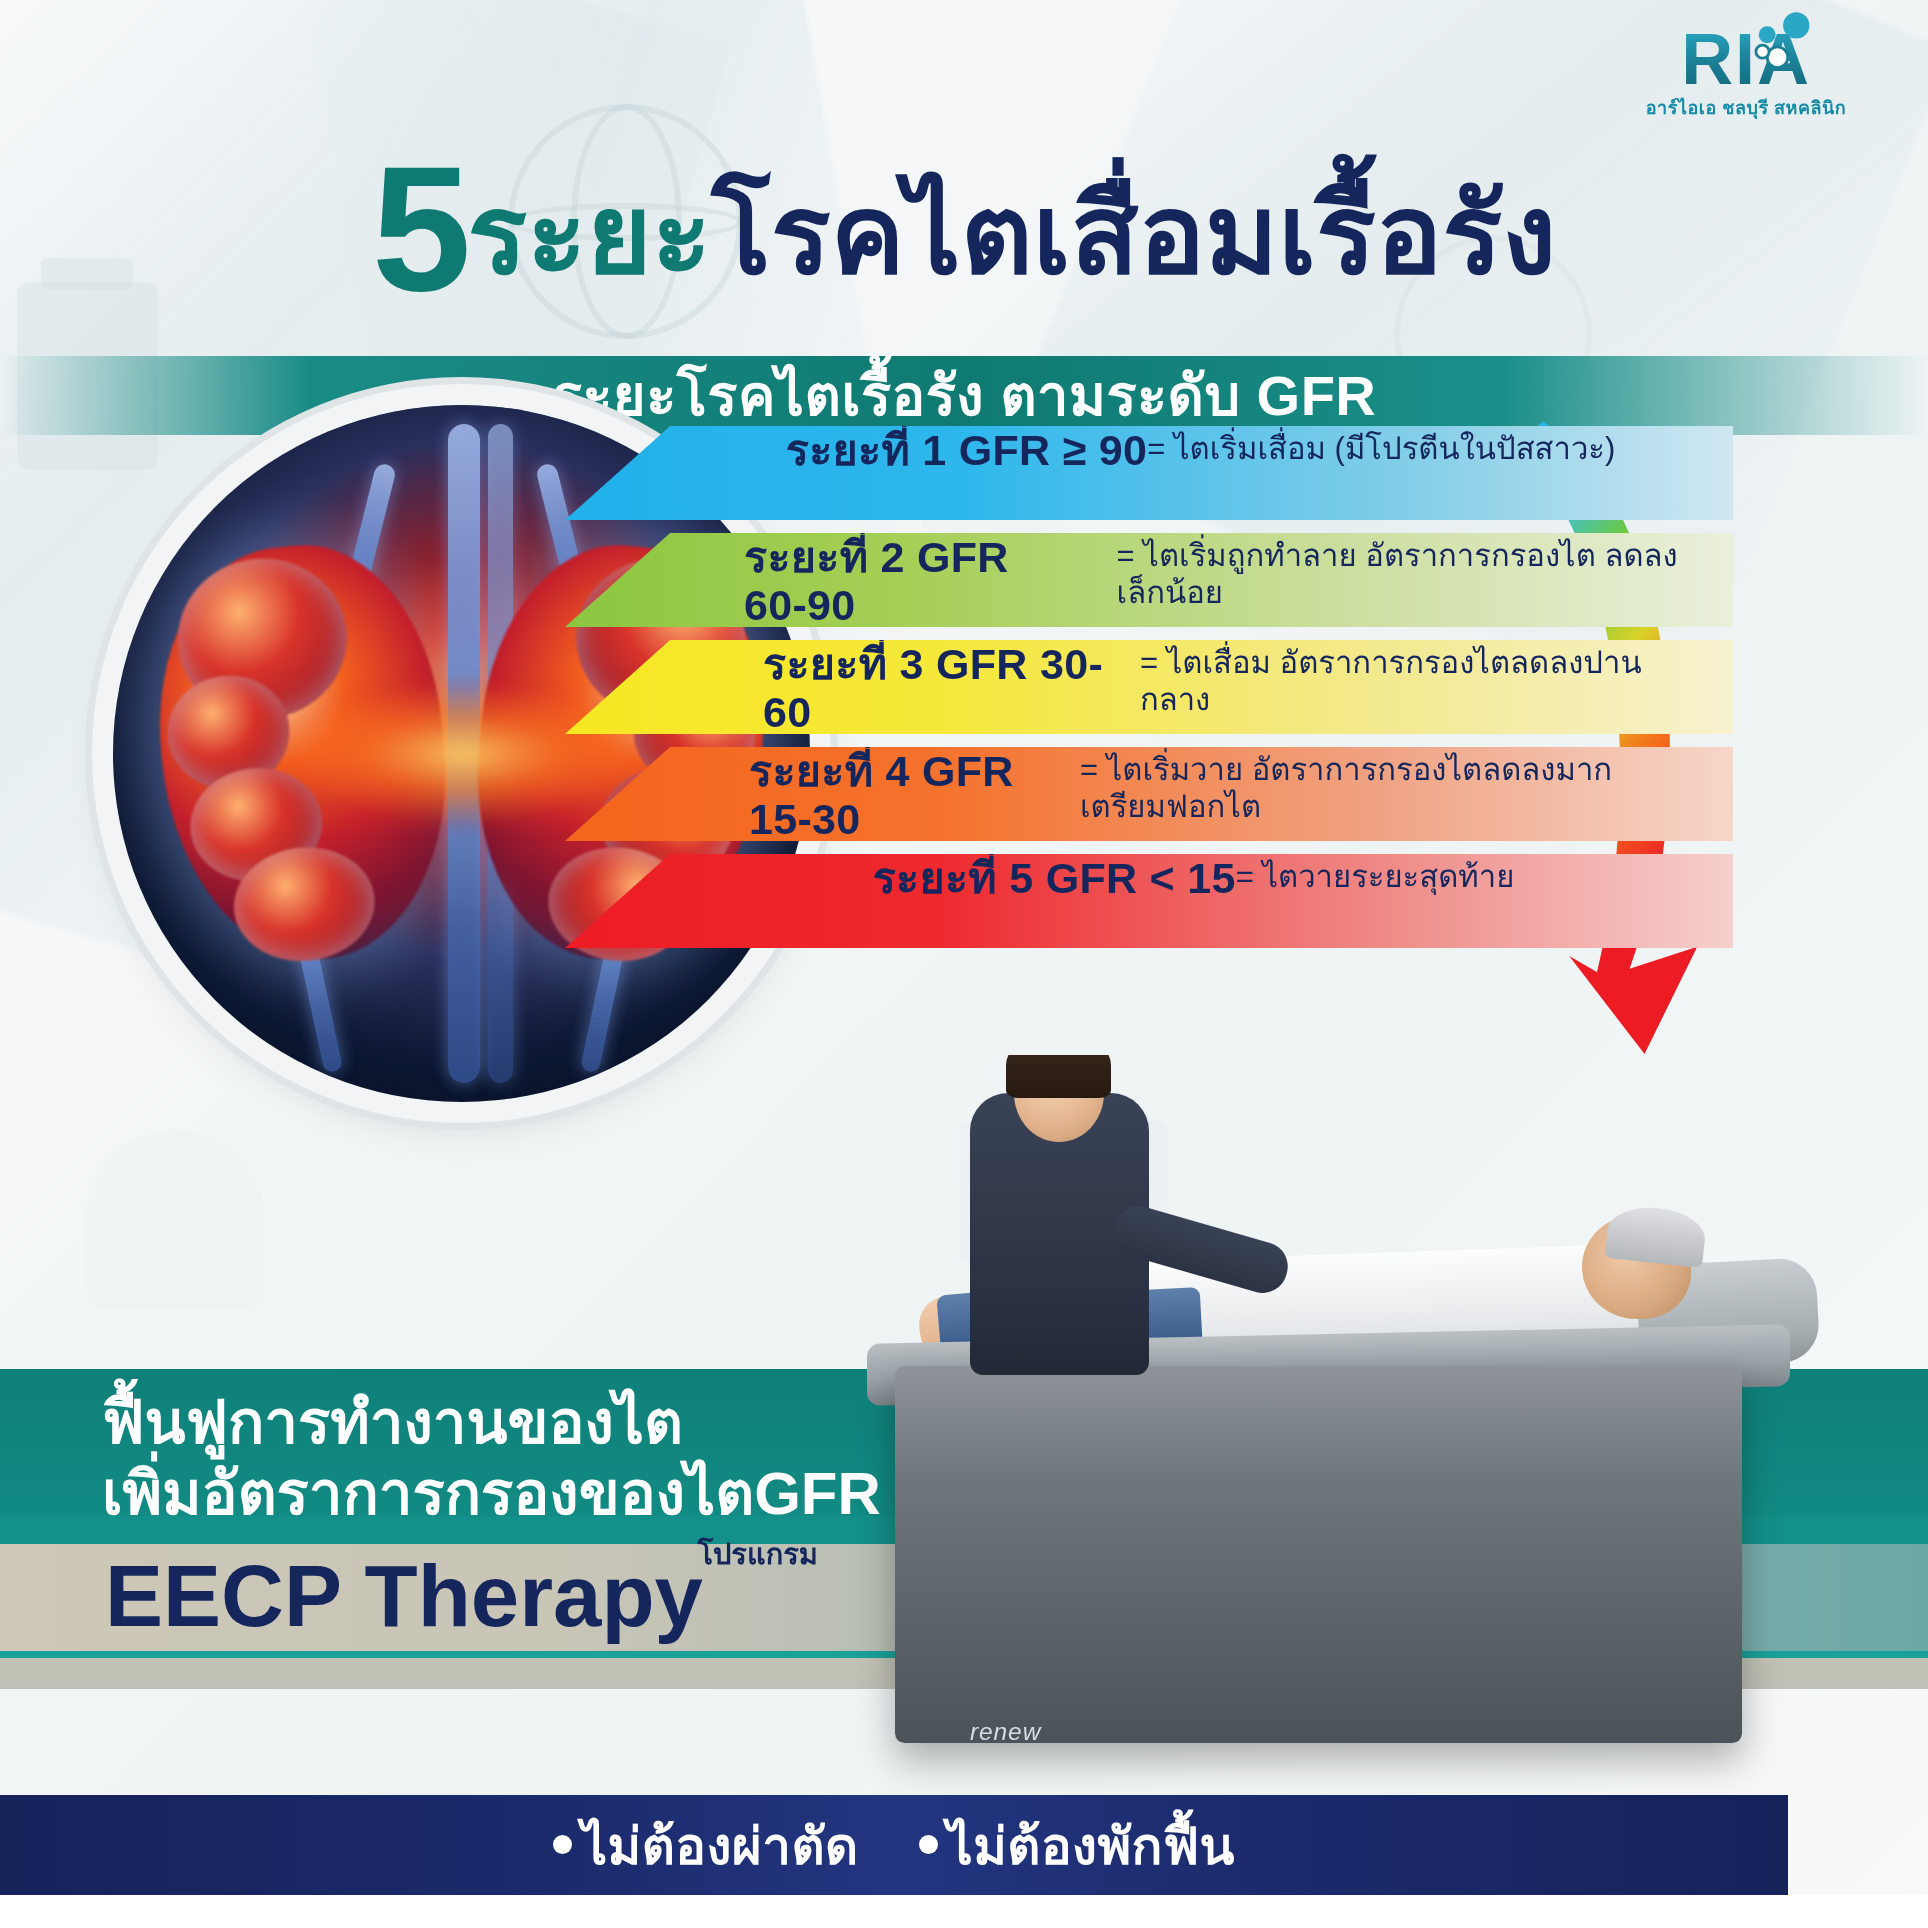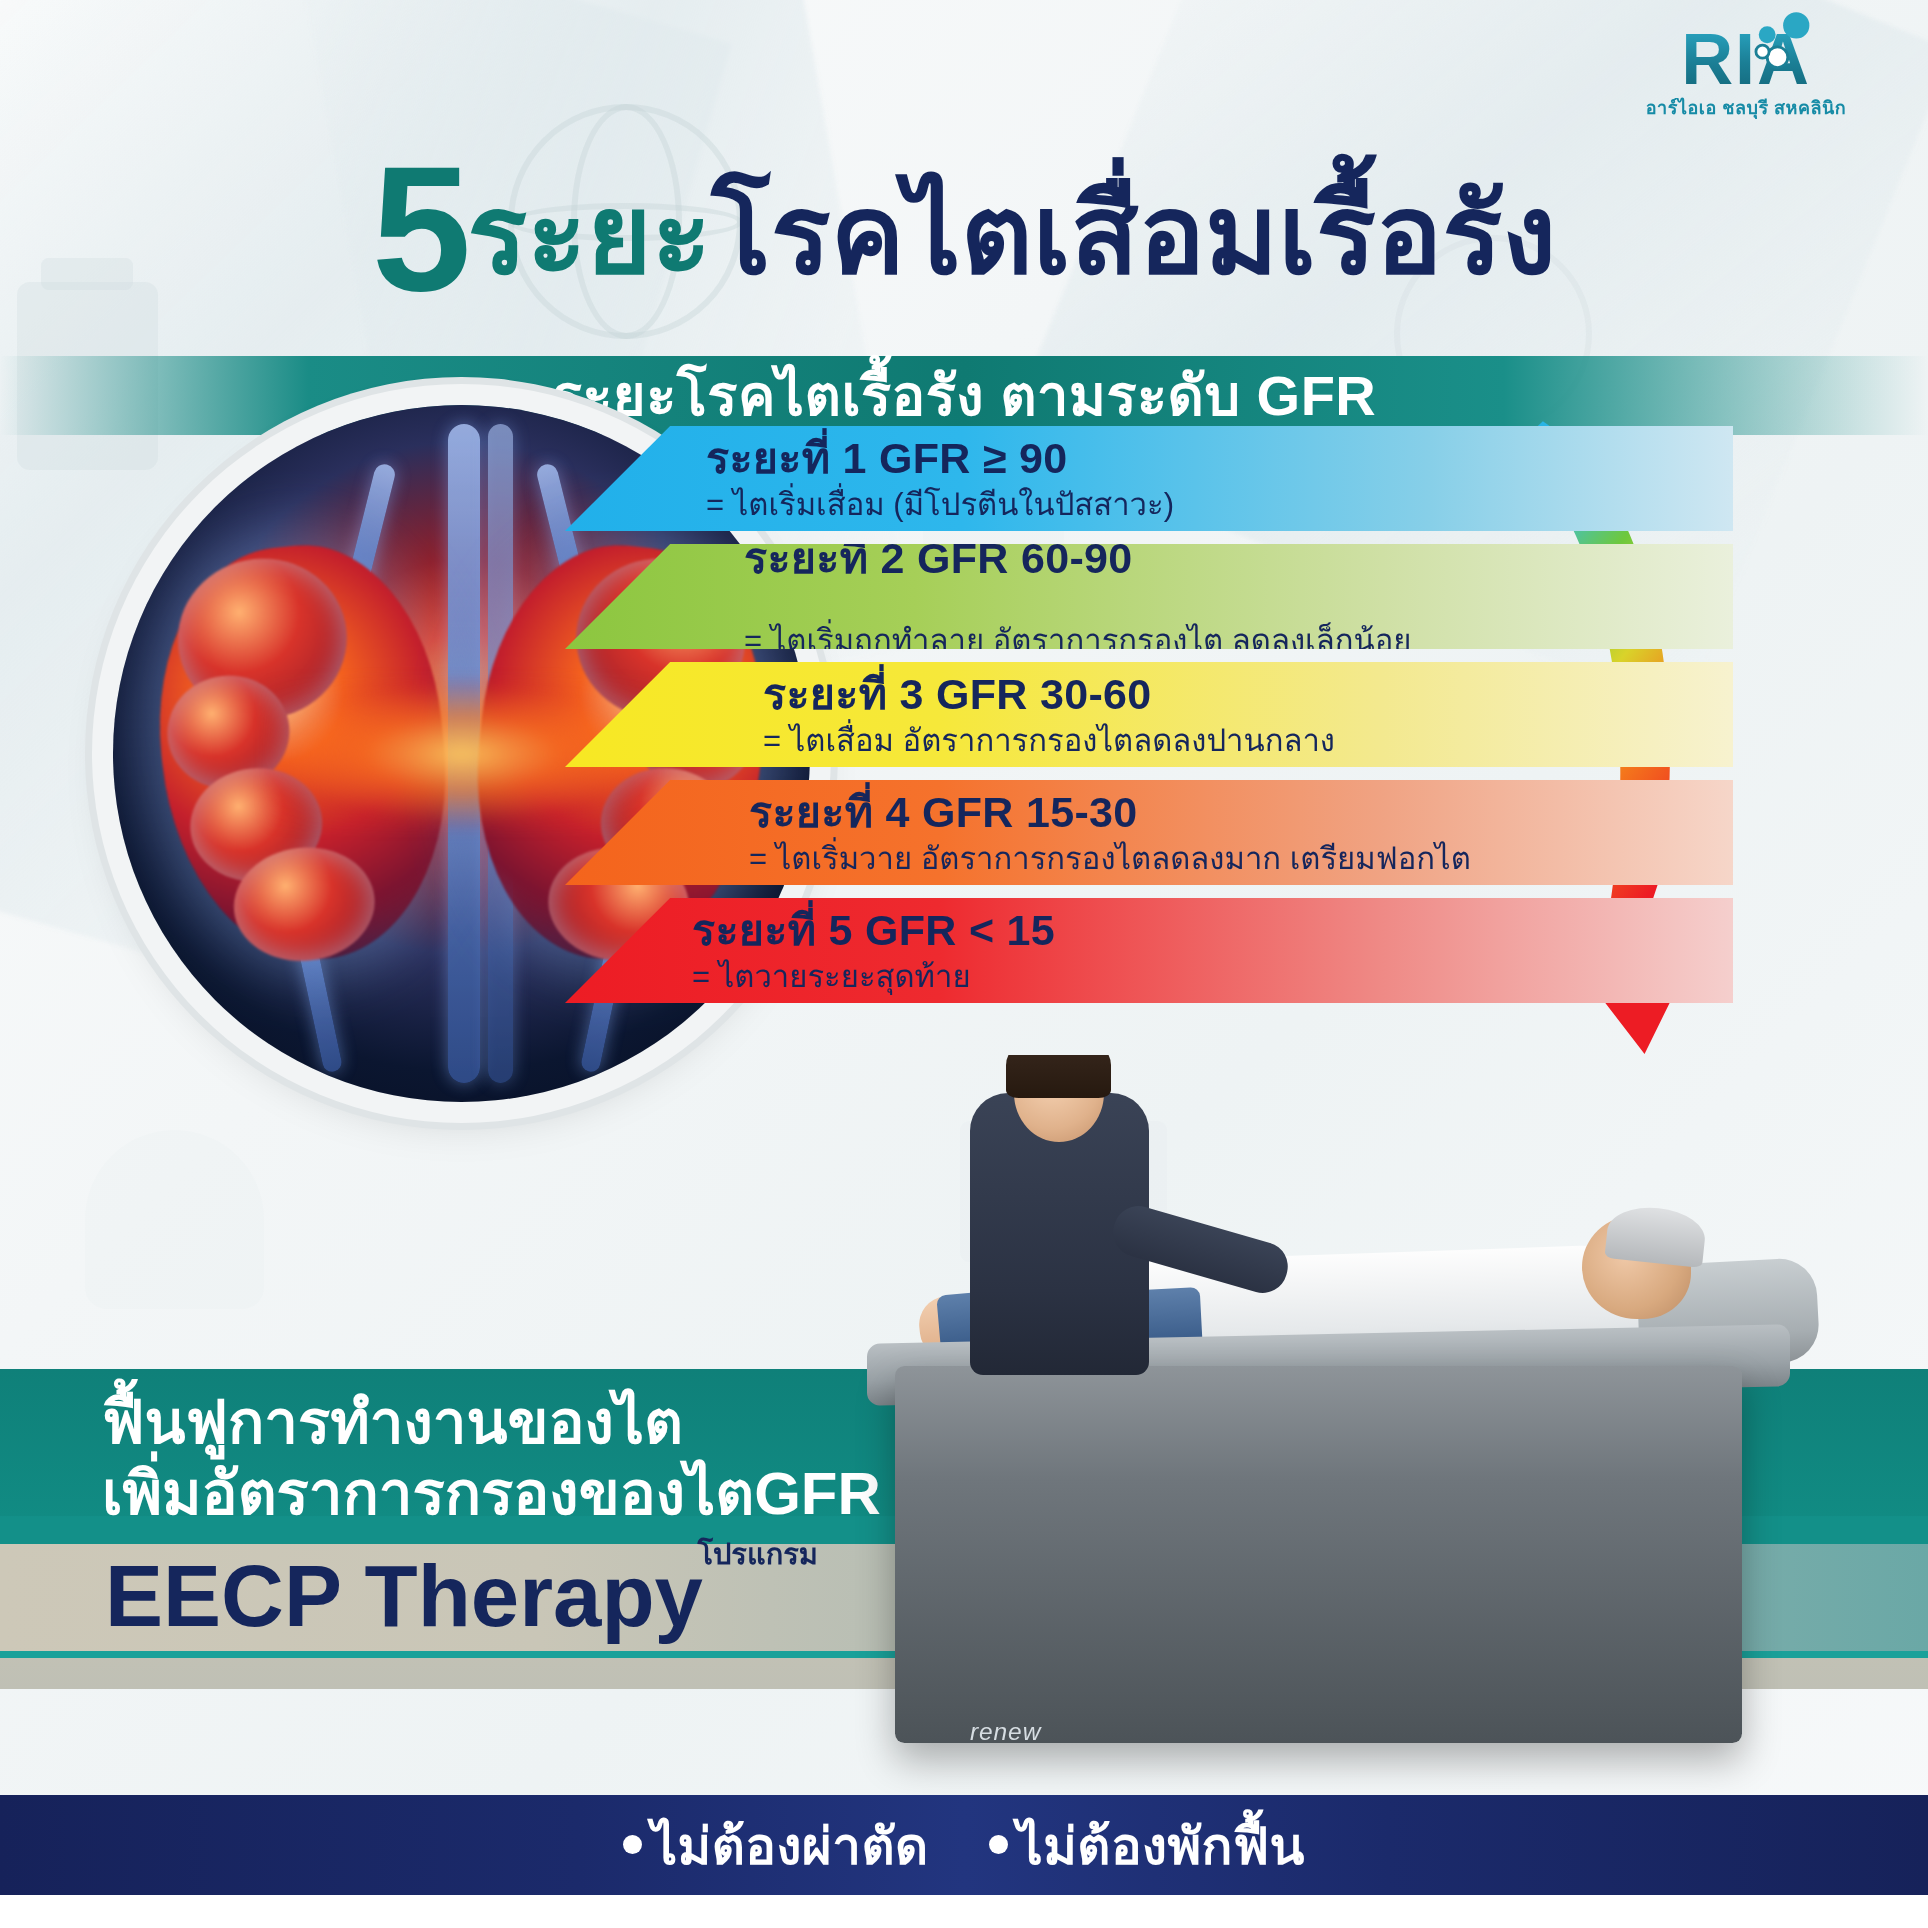--- a/index.html
+++ b/index.html
@@ -116,22 +116,22 @@
     border:2.8px dashed rgba(208,216,219,.9);
     pointer-events:none;
   }
 
   
   .arrow-band { position:absolute; left:1347px; top:395px; width:452px; height:659px; }
 
   
   .stages { position:absolute; left:565px; top:426px; width:1168px; }
   .bar {
-    position:relative; height:105px; margin-bottom:13px;
-    display:flex; flex-direction:column; justify-content:center;
+    position:relative; height:94px; margin-bottom:13px;
+    display:flex; flex-direction:row; justify-content:center;
     padding-left:141px; padding-right:38px;
     clip-path: polygon(9% 0, 100% 0, 100% 100%, 0 100%);
   }
   .bar .hd {
     font-size:43px; font-weight:bold; color:#15265c; line-height:1.12;
     letter-spacing:0.3px;
   }
   .bar .ds {
     font-size:31px; font-weight:normal; color:#15265c; line-height:1.2;
     margin-top:3.8px;
@@ -250,21 +250,21 @@
     background:linear-gradient(180deg,#3a4356 0%,#2b3243 100%);
     border-radius:24.5px; transform:rotate(16deg);
   }
   .machine-label {
     position:absolute; left:141px; top:663px; font-size:24.5px;
     color:#d6dde2; font-style:italic; letter-spacing:0.9px;
   }
 
   
   .bullets {
-    position:absolute; left:0; top:1795px; width:1928px; height:100px;
+    position:absolute; left:0; top:1795px; width:1788px; height:100px;
     background:linear-gradient(90deg,#16225a 0%,#1b2a6b 30%,#22357f 50%,#1b2a6b 72%,#16225a 100%);
     display:flex; align-items:center; justify-content:center; gap:60px;
     z-index:5;
   }
   .bullets span {
     color:#ffffff; font-size:51px; font-weight:bold; letter-spacing:0.5px;
   }
   .bullet-dot {
     display:inline-block; width:19px; height:19px; border-radius:50%;
     background:#ffffff; margin-right:9.4px; vertical-align:9.4px;

